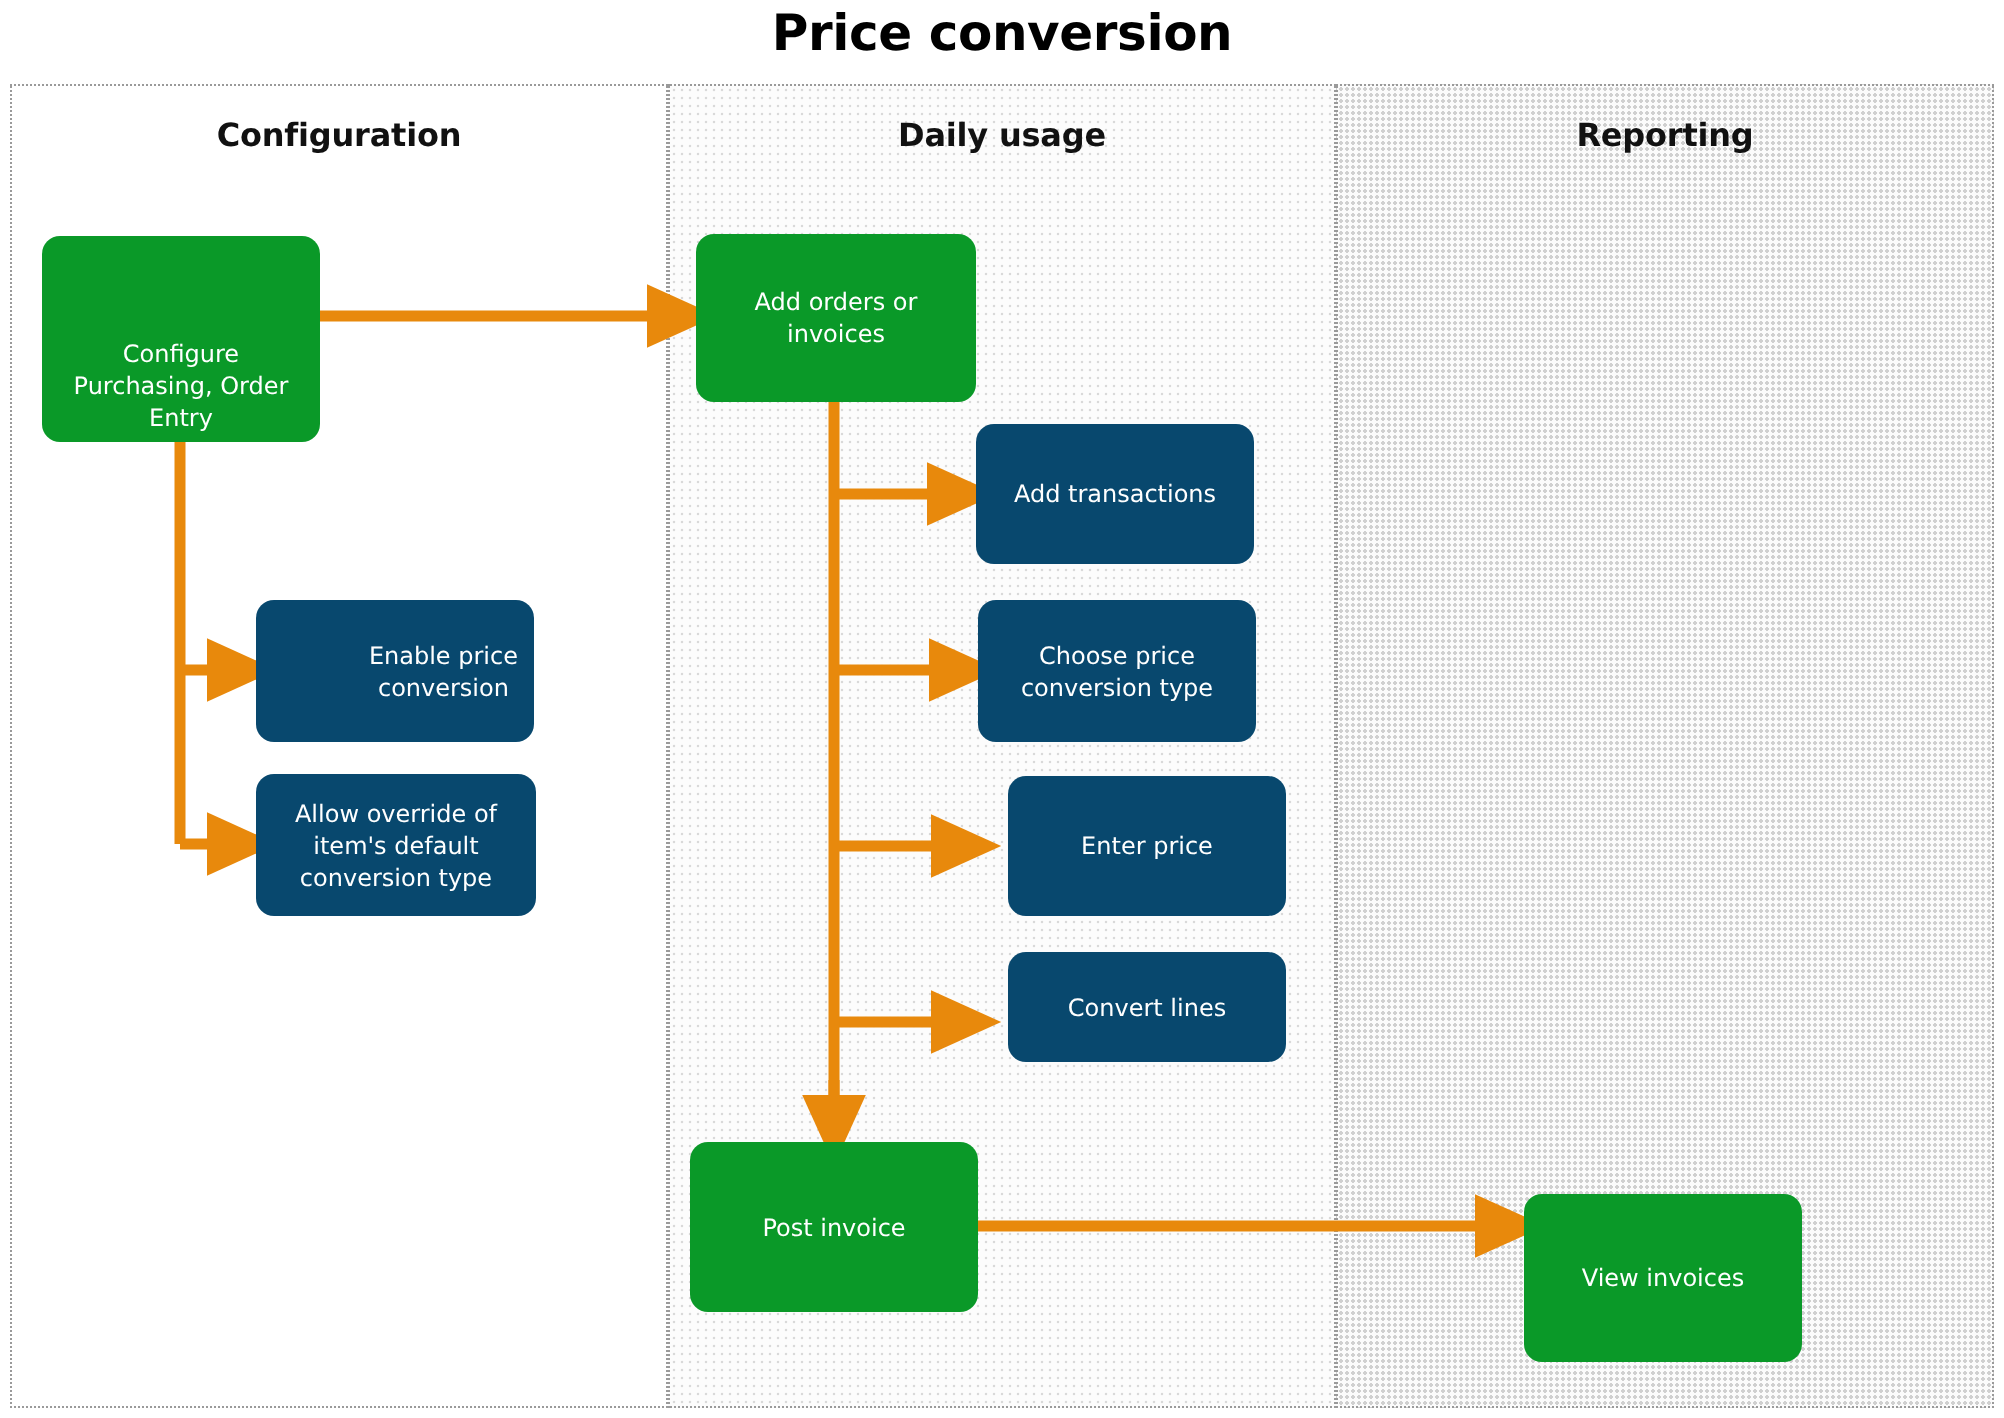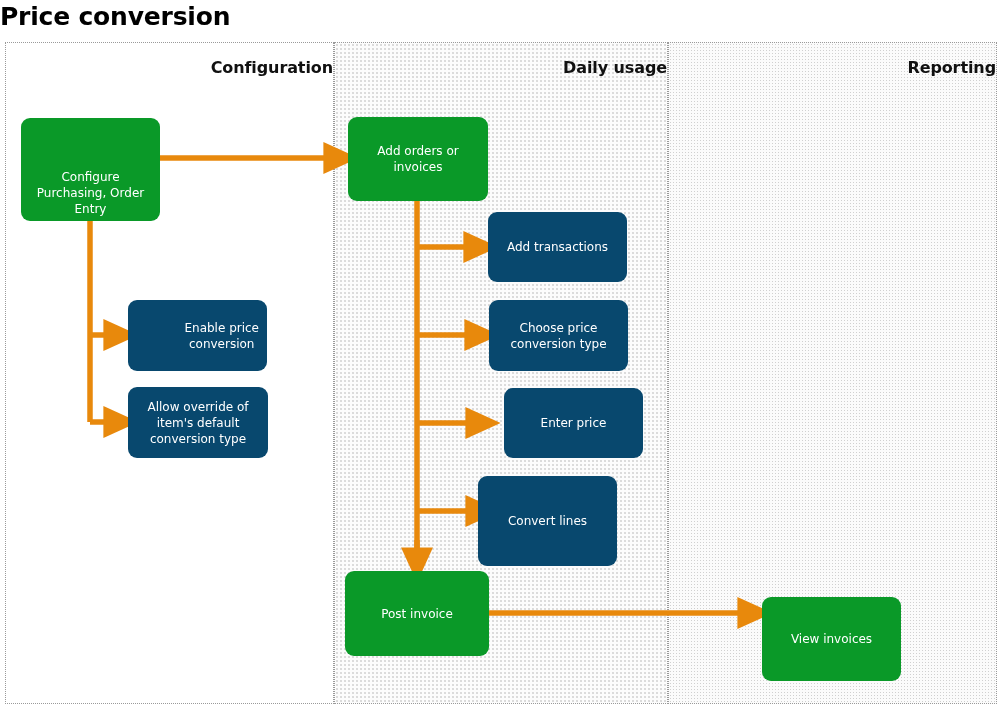--- a/index.html
+++ b/index.html
@@ -14,20 +14,21 @@
     position: relative;
     overflow: hidden;
   }
 
   
   #diagram-title {
     position: absolute;
     left: 0;
     top: 2px;
     width: 1002px;
+    text-align: center;
     font-size: 25px;
     font-weight: bold;
     color: #000000;
     letter-spacing: -0.2px;
     font-family: "DejaVu Sans", "Liberation Sans", sans-serif;
   }
 
   
   #swimlanes {
     position: absolute;
@@ -60,21 +61,21 @@
     background-color: #fbfbfb;
     background-image:
       radial-gradient(#d0d0d0 0.8px, transparent 0.9px);
     background-size: 3px 3px;
   }
   .lane-title {
     position: absolute;
     top: 15px;
     left: 0;
     width: 100%;
-    text-align: right;
+    text-align: center;
     font-size: 16px;
     font-weight: bold;
     color: #111111;
     letter-spacing: -0.1px;
   }
 
   
   #shapes {
     position: absolute;
     left: 0; top: 0;
@@ -188,21 +189,21 @@
 
   <div class="node navy" style="left:489px; top:300px; width:139px; height:71px;">
     <span>Choose price
 conversion type</span>
   </div>
 
   <div class="node navy" style="left:504px; top:388px; width:139px; height:70px;">
     <span>Enter price</span>
   </div>
 
-  <div class="node navy" style="left:478px; top:476px; width:139px; height:90px;">
+  <div class="node navy" style="left:504px; top:476px; width:139px; height:55px;">
     <span>Convert lines</span>
   </div>
 
   <div class="node green" style="left:345px; top:571px; width:144px; height:85px;">
     <span>Post invoice</span>
   </div>
 
   <div class="node green" style="left:762px; top:597px; width:139px; height:84px;">
     <span>View invoices</span>
   </div>

